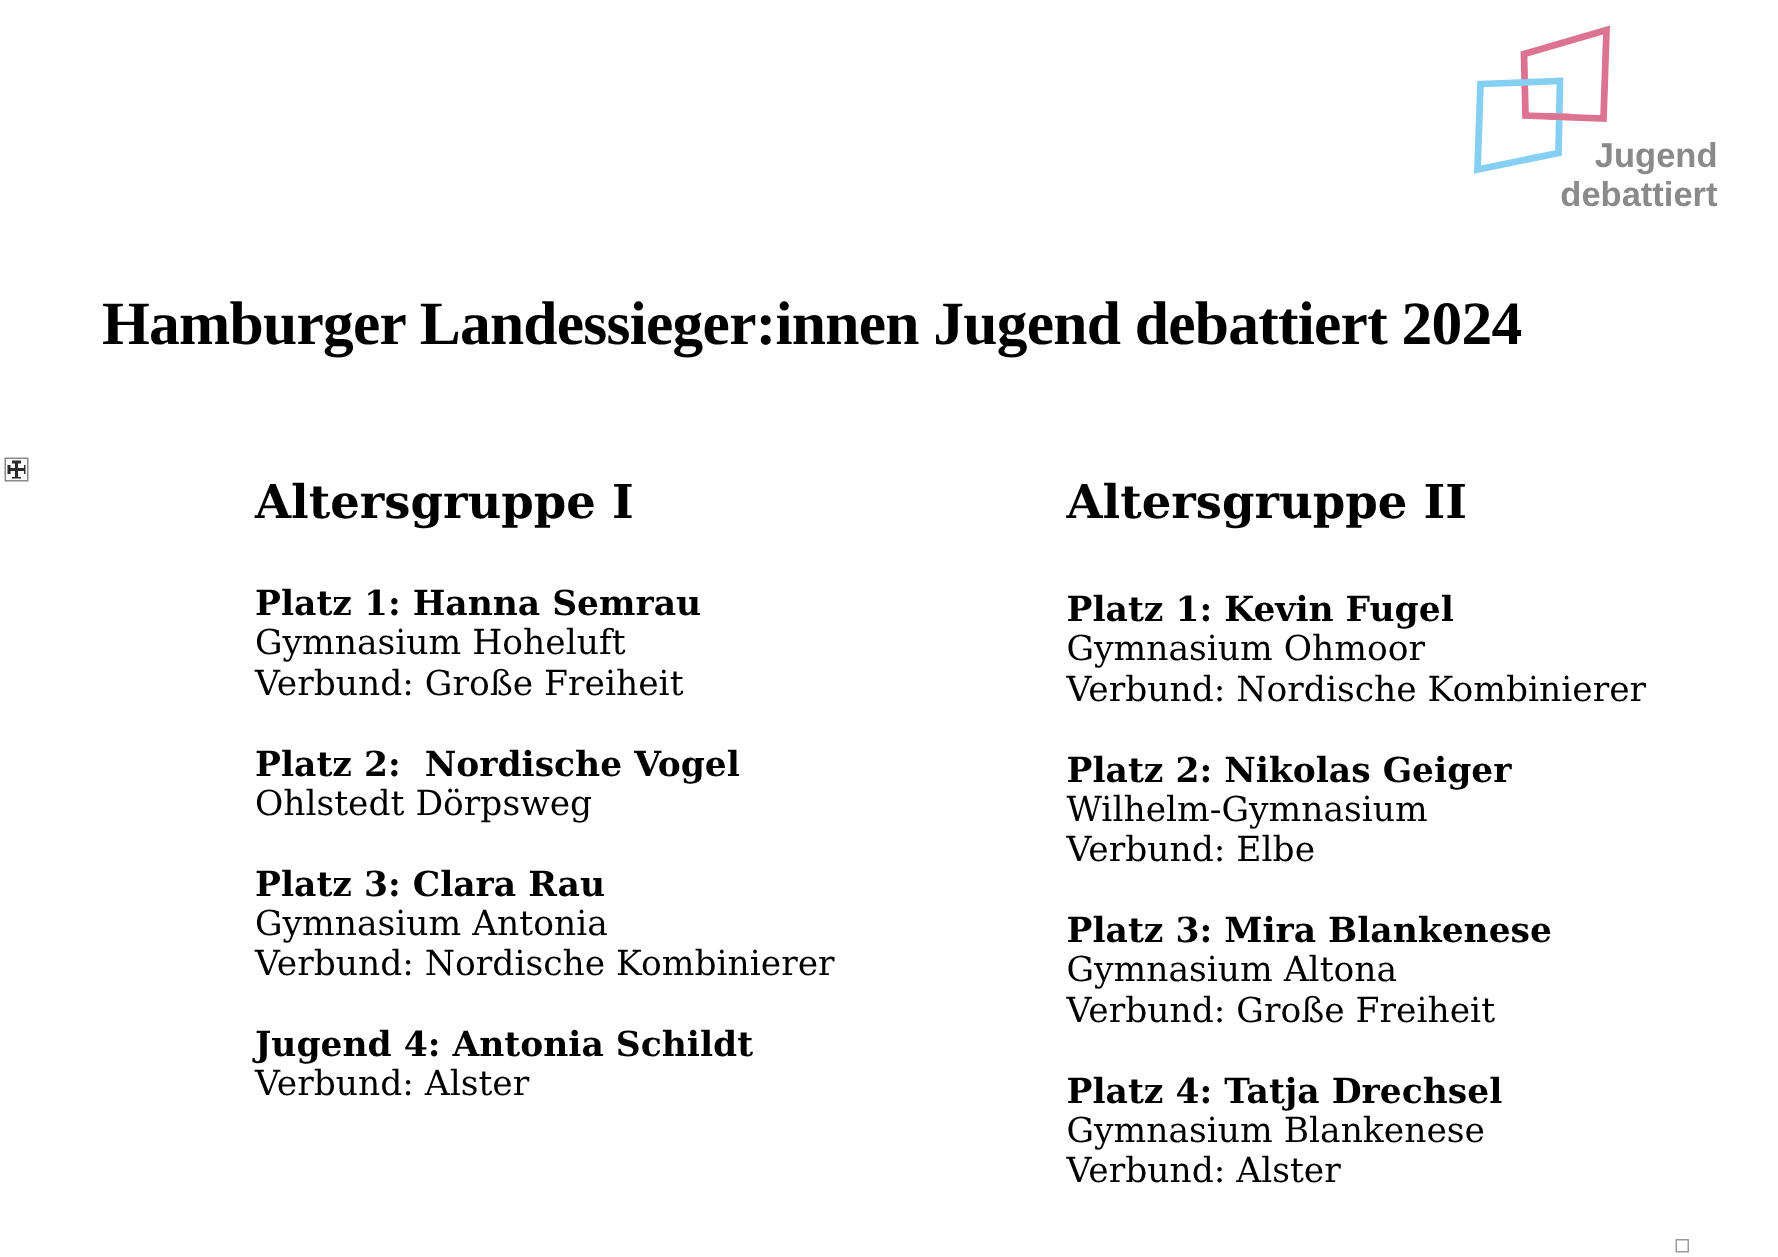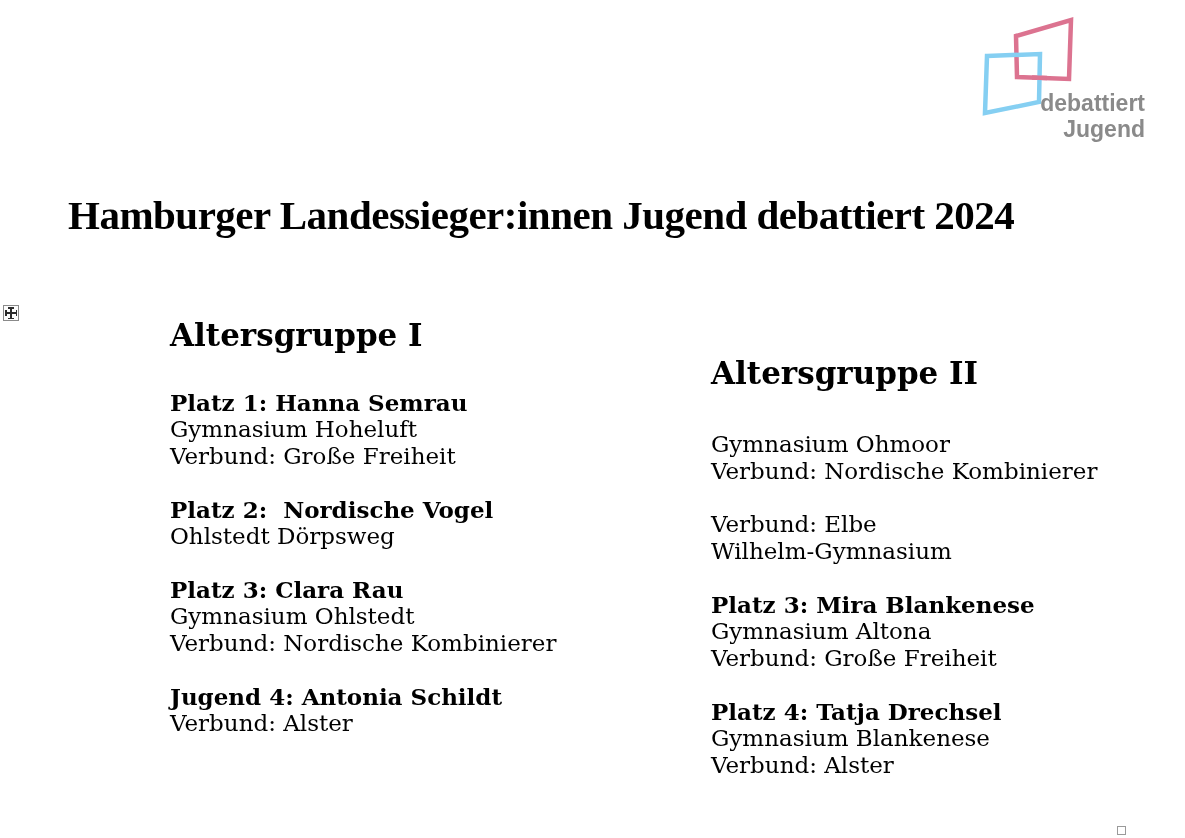--- a/index.html
+++ b/index.html
@@ -38,42 +38,42 @@
     position:absolute;left:1117px;top:826px;width:7px;height:7px;
     border:1.5px solid #9a9a9a;background:#fff;
   }
   
   .col{position:absolute;top:318px;}
   .col-left{left:170px;width:430px;}
   .col-right{left:711px;width:450px;}
   .col-heading{
     margin:0 0 37px 0;font-size:31px;line-height:34px;font-weight:bold;
   }
-  .col-right .col-heading{margin-bottom:41px;margin-top:38px;}
+  .col-right .col-heading{margin-bottom:41px;}
   .entry{margin:0 0 26px 0;}
   .entry p{margin:0;font-size:23px;line-height:27px;}
   .entry .platz{font-weight:bold;white-space:pre-wrap;margin-top:21px;}
 </style>
 </head>
 <body>
 
 <div id="page">
 
   <div id="logo">
     <svg width="170" height="130" viewBox="0 0 170 130" aria-hidden="true">
 
       <polygon points="36,22 91,6 89,65 37,63" fill="none" stroke="#dc7390" stroke-width="4.5"></polygon>
 
       <polygon points="7,42 60,40 59,88 5,99" fill="none" stroke="#85cff2" stroke-width="4.5"></polygon>
 
       <line x1="52" y1="63.5" x2="67" y2="64" stroke="#dc7390" stroke-width="4.5"></line>
     </svg>
     <div class="logo-text">
+      <div>Jugend</div>
       <div>debattiert</div>
-      <div>Jugend</div>
     </div>
   </div>
 
   <div class="doc-title">Hamburger Landessieger:innen Jugend debattiert 2024</div>
 
   <div class="move-handle">
     <div class="vbar"></div>
     <div class="hbar"></div>
     <div class="cap-t"></div>
     <div class="cap-b"></div>
@@ -88,39 +88,41 @@
       <p class="platz">Platz 1: Hanna Semrau</p>
       <p>Gymnasium Hoheluft</p>
       <p>Verbund: Große Freiheit</p>
     </div>
     <div class="entry">
       <p class="platz">Platz 2:  Nordische Vogel</p>
       <p>Ohlstedt Dörpsweg</p>
     </div>
     <div class="entry">
       <p class="platz">Platz 3: Clara Rau</p>
-      <p>Gymnasium Ohlstedt</p>
+      <p>Gymnasium Antonia</p>
       <p>Verbund: Nordische Kombinierer</p>
     </div>
     <div class="entry">
       <p class="platz">Jugend 4: Antonia Schildt</p>
       <p>Verbund: Alster</p>
     </div>
   </div>
 
   <div class="col col-right">
     <h2 class="col-heading">Altersgruppe II</h2>
 
     <div class="entry">
+      <p class="platz">Platz 1: Kevin Fugel</p>
       <p>Gymnasium Ohmoor</p>
       <p>Verbund: Nordische Kombinierer</p>
     </div>
     <div class="entry">
+      <p class="platz">Platz 2: Nikolas Geiger</p>
+      <p>Wilhelm-Gymnasium</p>
       <p>Verbund: Elbe</p>
-      <p>Wilhelm-Gymnasium</p>
     </div>
     <div class="entry">
       <p class="platz">Platz 3: Mira Blankenese</p>
       <p>Gymnasium Altona</p>
       <p>Verbund: Große Freiheit</p>
     </div>
     <div class="entry">
       <p class="platz">Platz 4: Tatja Drechsel</p>
       <p>Gymnasium Blankenese</p>
       <p>Verbund: Alster</p>

